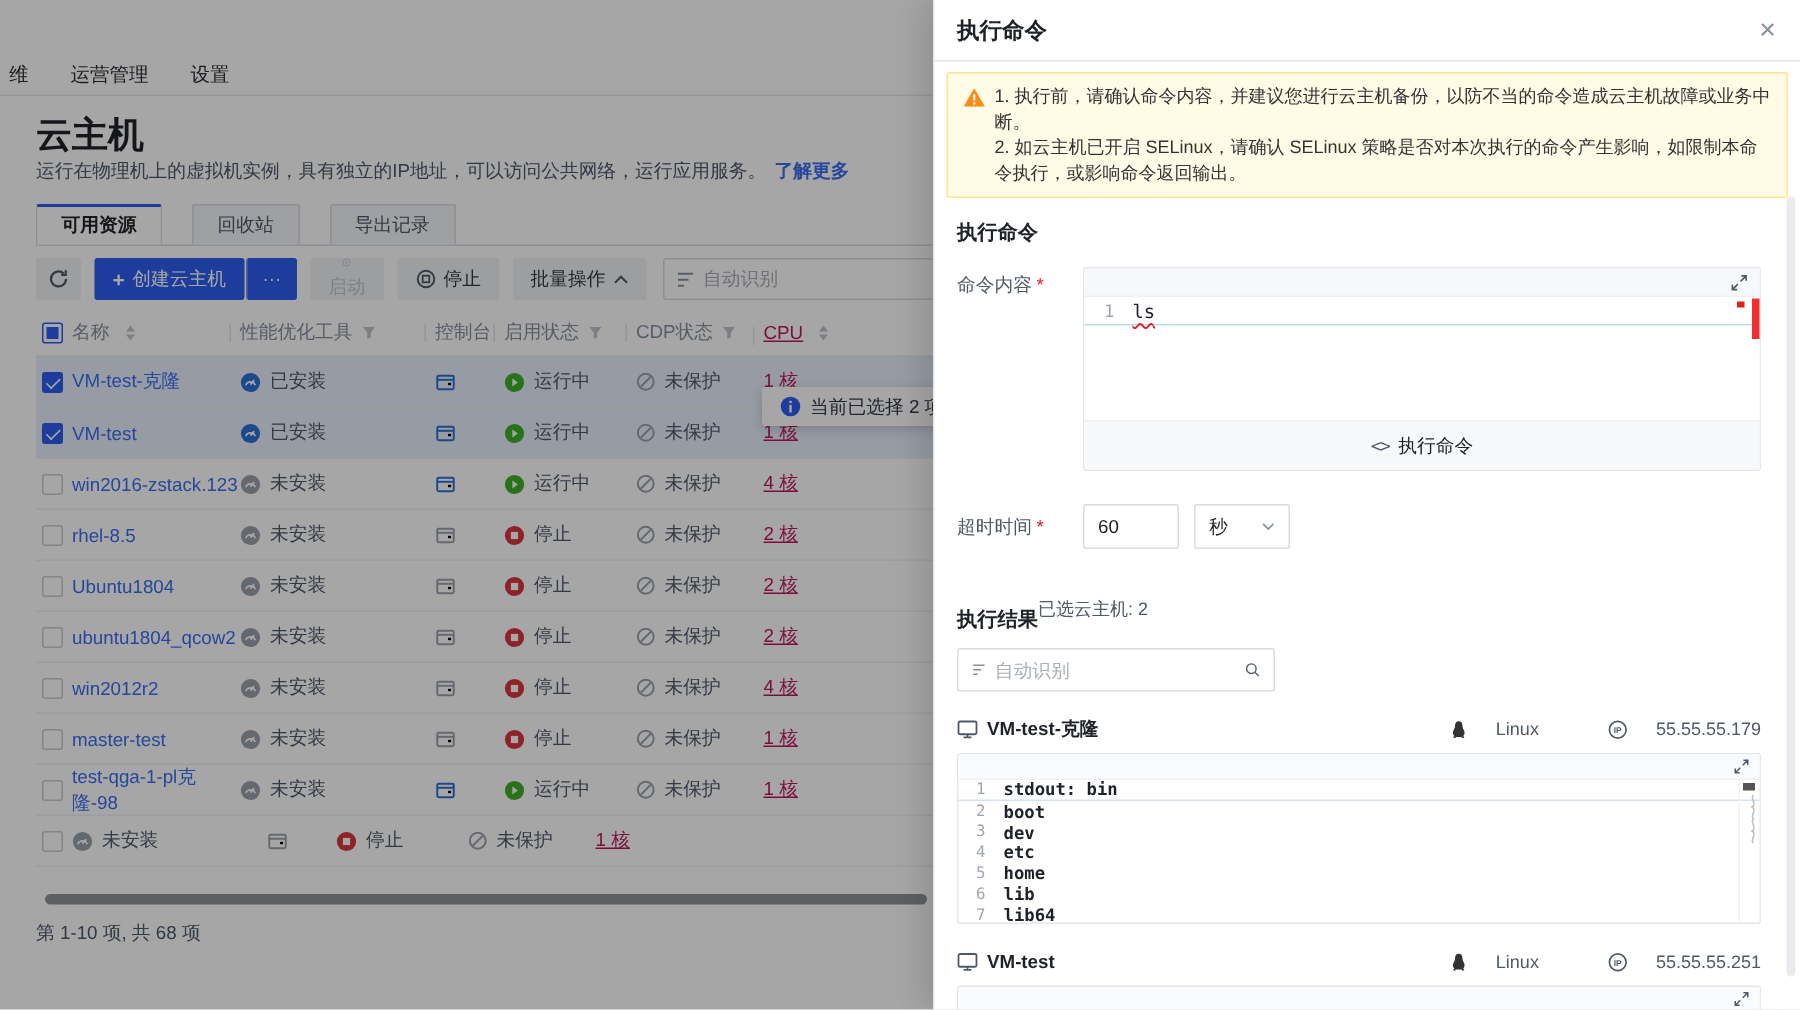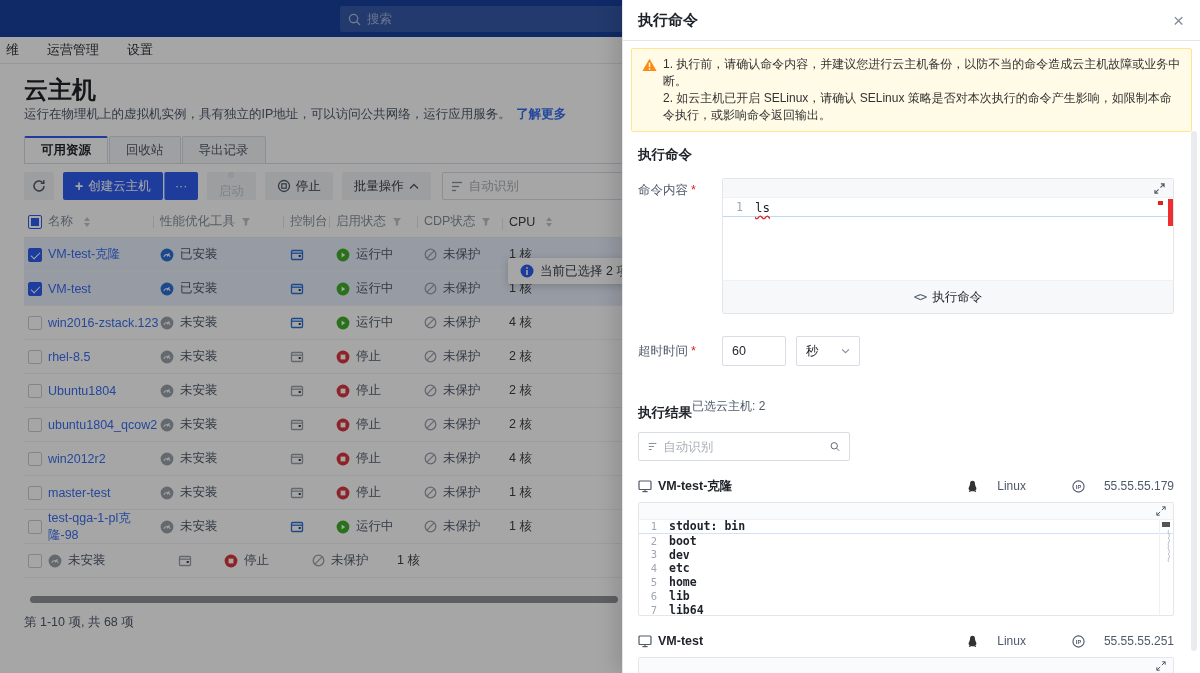--- a/index.html
+++ b/index.html
@@ -11,21 +11,21 @@
   .topbar { position:absolute; left:0; top:0; width:100%; height:37px; background:#17419e; }
   .tb-search { position:absolute; left:340px; top:6px; width:284px; height:26px; background:rgba(255,255,255,.13); border-radius:2px; display:flex; align-items:center; padding:0 8px; gap:6px; }
   .tb-search input { flex:1; background:transparent; border:none; outline:none; color:#fff; font-size:12.5px; }
   .tb-search input::placeholder { color:rgba(255,255,255,.55); }
   .navbar { position:absolute; left:0; top:37px; width:100%; height:27px; background:#fff; border-bottom:1px solid #e6e8eb; display:flex; align-items:center; gap:28px; padding-left:6px; }
   .nav-item { font-size:13px; color:#2b2f36; cursor:pointer; }
   .page-title { position:absolute; left:24px; top:74px; font-size:24px; font-weight:bold; color:#1f2329; }
   .page-desc { position:absolute; left:24px; top:106px; font-size:12.5px; color:#4e5969; }
   .learn-more { color:#3a6ff0; text-decoration:none; font-weight:bold; margin-left:2px; }
 
-  .tabs { position:absolute; left:24px; top:136px; width:1150px; display:flex; gap:1px; border-bottom:1px solid #d8dce3; height:28px; }
+  .tabs { position:absolute; left:24px; top:136px; width:1150px; display:flex; gap:20px; border-bottom:1px solid #d8dce3; height:28px; }
   .tab { height:27px; padding:0 16px; display:flex; align-items:center; font-size:12.5px; color:#4e5969; background:#f5f6f8; border:1px solid #d8dce3; border-bottom:none; border-radius:2px 2px 0 0; cursor:pointer; }
   .tab.active { background:#fff; color:#1f2329; font-weight:bold; border-top:2px solid #2d5cf0; margin-bottom:-1px; }
 
   .toolbar { position:absolute; left:24px; top:172px; display:flex; align-items:center; gap:9px; }
   .btn { height:28px; border:none; border-radius:2px; font-size:12.5px; display:flex; align-items:center; gap:5px; padding:0 12px; cursor:pointer; background:#f2f3f5; color:#323a45; }
   .btn.icon-only { width:30px; justify-content:center; padding:0; }
   .btn.primary { background:#2d5cf0; color:#fff; }
   .btn.more { width:34px; justify-content:center; padding:0; margin-left:-8px; border-left:1px solid rgba(255,255,255,.4); }
   .btn.disabled { color:#c2c7cf; cursor:default;flex-direction:column; }
   .plus { font-size:14px; font-weight:bold; }
@@ -38,21 +38,21 @@
   .thead { display:flex; align-items:center; height:32px; border-bottom:1px solid #e6e8eb; color:#86909c; font-size:12.5px; }
   .trow { display:flex; align-items:center; height:34px; border-bottom:1px solid #f0f1f3; font-size:12.5px; }
   .trow.sel { background:#e7eefc; }
   .cell { display:flex; align-items:center; gap:6px; }
   .c-cb { width:24px; padding-left:4px; }
   .c-name { width:112px; }
   .c-perf { width:130px; }
   .c-console { width:46px; }
   .c-state { width:88px; }
   .c-cdp { width:85px; }
-  .c-cpu { width:70px; color:#404040; }
+  .c-cpu { width:70px; color:#be185d;text-decoration:underline; }
   .hcell { position:relative; }
   .hcell.sep::before { content:""; position:absolute; left:-7px; top:3px; height:12px; border-left:1px solid #e3e5e9; }
   .vm-link { color:#3a6ff0; text-decoration:none; cursor:pointer; }
   .muted { color:#4e5969; }
   .sorter { display:inline-flex; flex-direction:column; gap:2px; margin-left:5px; }
   .sorter i { width:0; height:0; border-left:3.5px solid transparent; border-right:3.5px solid transparent; }
   .sorter .up { border-bottom:4px solid #c0c4cc; }
   .sorter .down { border-top:4px solid #c0c4cc; }
 
   .cb { width:14px; height:14px; border:1px solid #c9ccd4; border-radius:2px; background:#fff; position:relative; cursor:pointer; }
@@ -128,29 +128,20 @@
   .re-curly { position:absolute; right:1px; top:9px; }
   .d-scrollthumb { position:absolute; right:3px; top:90px; width:6px; height:520px; border-radius:3px; background:#e9ebee; }
 </style>
 </head>
 <body>
 
 <div class="screen">
 
   <div class="left">
 
-    <header class="topbar">
-      <div class="tb-search">
-        <svg width="13" height="13" viewBox="0 0 14 14">
-            <circle cx="6" cy="6" r="4.5" fill="none" stroke="rgba(255,255,255,.6)" stroke-width="1.4"></circle>
-            <line x1="9.5" y1="9.5" x2="13" y2="13" stroke="rgba(255,255,255,.6)" stroke-width="1.4"></line>
-          </svg>
-        <input placeholder="搜索" style="">
-      </div>
-    </header>
 
     <nav class="navbar">
       <span class="nav-item">维</span>
       <span class="nav-item">运营管理</span>
       <span class="nav-item">设置</span>
     </nav>
 
     <h1 class="page-title">云主机</h1>
     <div class="page-desc">
       <span>运行在物理机上的虚拟机实例，具有独立的IP地址，可以访问公共网络，运行应用服务。</span>

